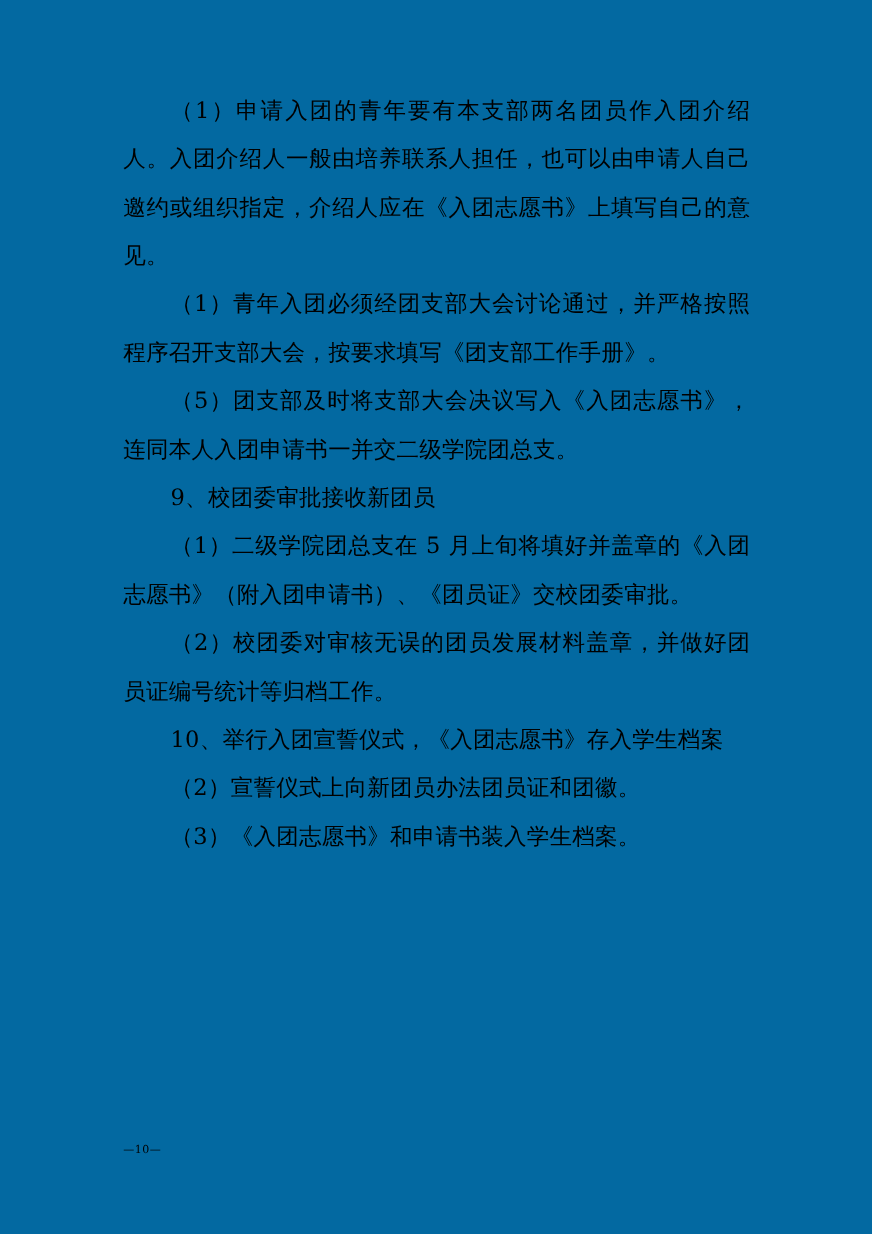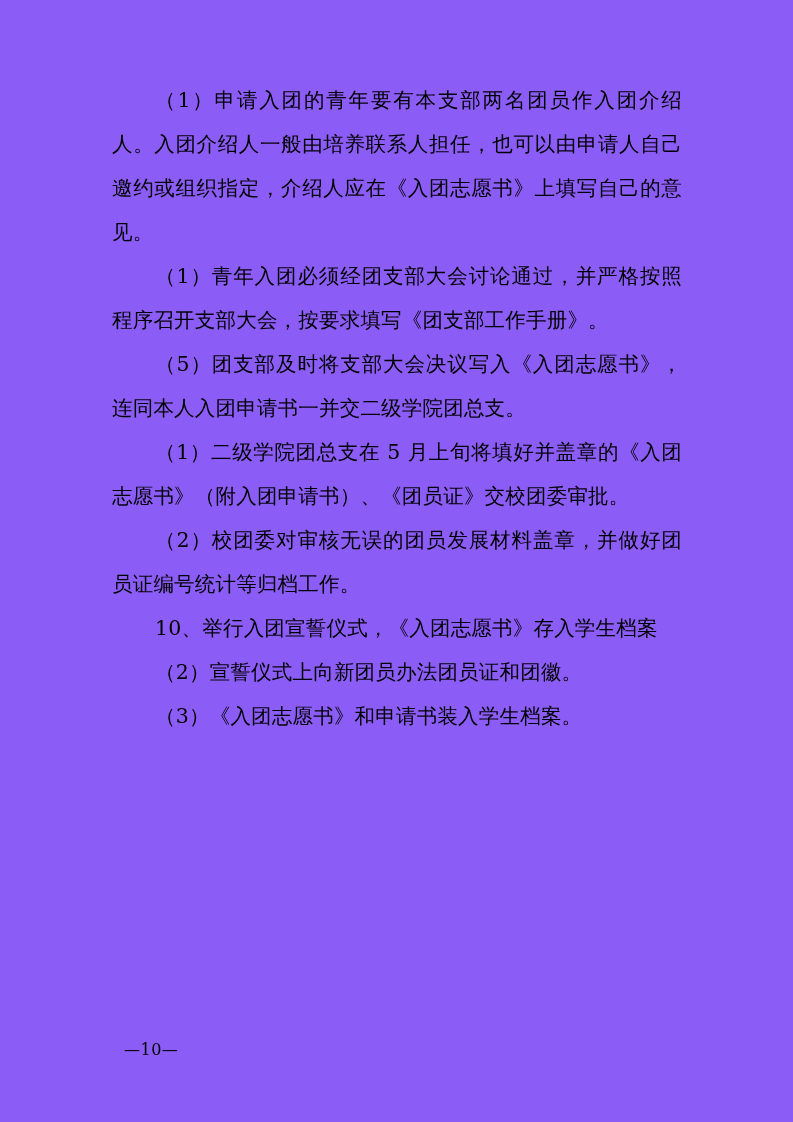--- a/index.html
+++ b/index.html
@@ -7,21 +7,21 @@
     padding: 0;
     background: #f2f2f2;
   }
   body {
     font-family: "DejaVu Sans", sans-serif;
   }
   .page {
     position: relative;
     width: 793px;
     height: 1122px;
-    background: #8b5cf6;
+    background: #0369a1;
     margin: 0 auto;
     overflow: hidden;
     box-sizing: border-box;
   }
   .content {
     position: absolute;
     left: 112px;
     top: 78px;
     width: 570px;
   }
@@ -33,37 +33,38 @@
     text-align: justify;
     text-justify: inter-ideograph;
     margin: 0 0 0 0;
     letter-spacing: 0.2px;
   }
   .indent {
     text-indent: 2.1em;
   }
   .footer {
     position: absolute;
-    left: 124px;
+    left: 112px;
     top: 1040px;
     width: 570px;
     font-family: "DejaVu Serif", "Liberation Serif", serif;
-    font-size: 16px;
+    font-size: 10px;
     color: #000000;
     letter-spacing: 0.5px;
   }
 </style>
 </head>
 <body>
 
 <div class="page">
   <div class="content">
     <p class="para indent">（1）申请入团的青年要有本支部两名团员作入团介绍人。入团介绍人一般由培养联系人担任，也可以由申请人自己邀约或组织指定，介绍人应在《入团志愿书》上填写自己的意见。</p>
     <p class="para indent">（1）青年入团必须经团支部大会讨论通过，并严格按照程序召开支部大会，按要求填写《团支部工作手册》。</p>
     <p class="para indent">（5）团支部及时将支部大会决议写入《入团志愿书》，连同本人入团申请书一并交二级学院团总支。</p>
+    <p class="para indent">9、校团委审批接收新团员</p>
     <p class="para indent">（1）二级学院团总支在 5 月上旬将填好并盖章的《入团志愿书》（附入团申请书）、《团员证》交校团委审批。</p>
     <p class="para indent">（2）校团委对审核无误的团员发展材料盖章，并做好团员证编号统计等归档工作。</p>
     <p class="para indent">10、举行入团宣誓仪式，《入团志愿书》存入学生档案</p>
     <p class="para indent">（2）宣誓仪式上向新团员办法团员证和团徽。</p>
     <p class="para indent">（3）《入团志愿书》和申请书装入学生档案。</p>
   </div>
   <div class="footer">—10—</div>
 </div>
 
 </body></html>

